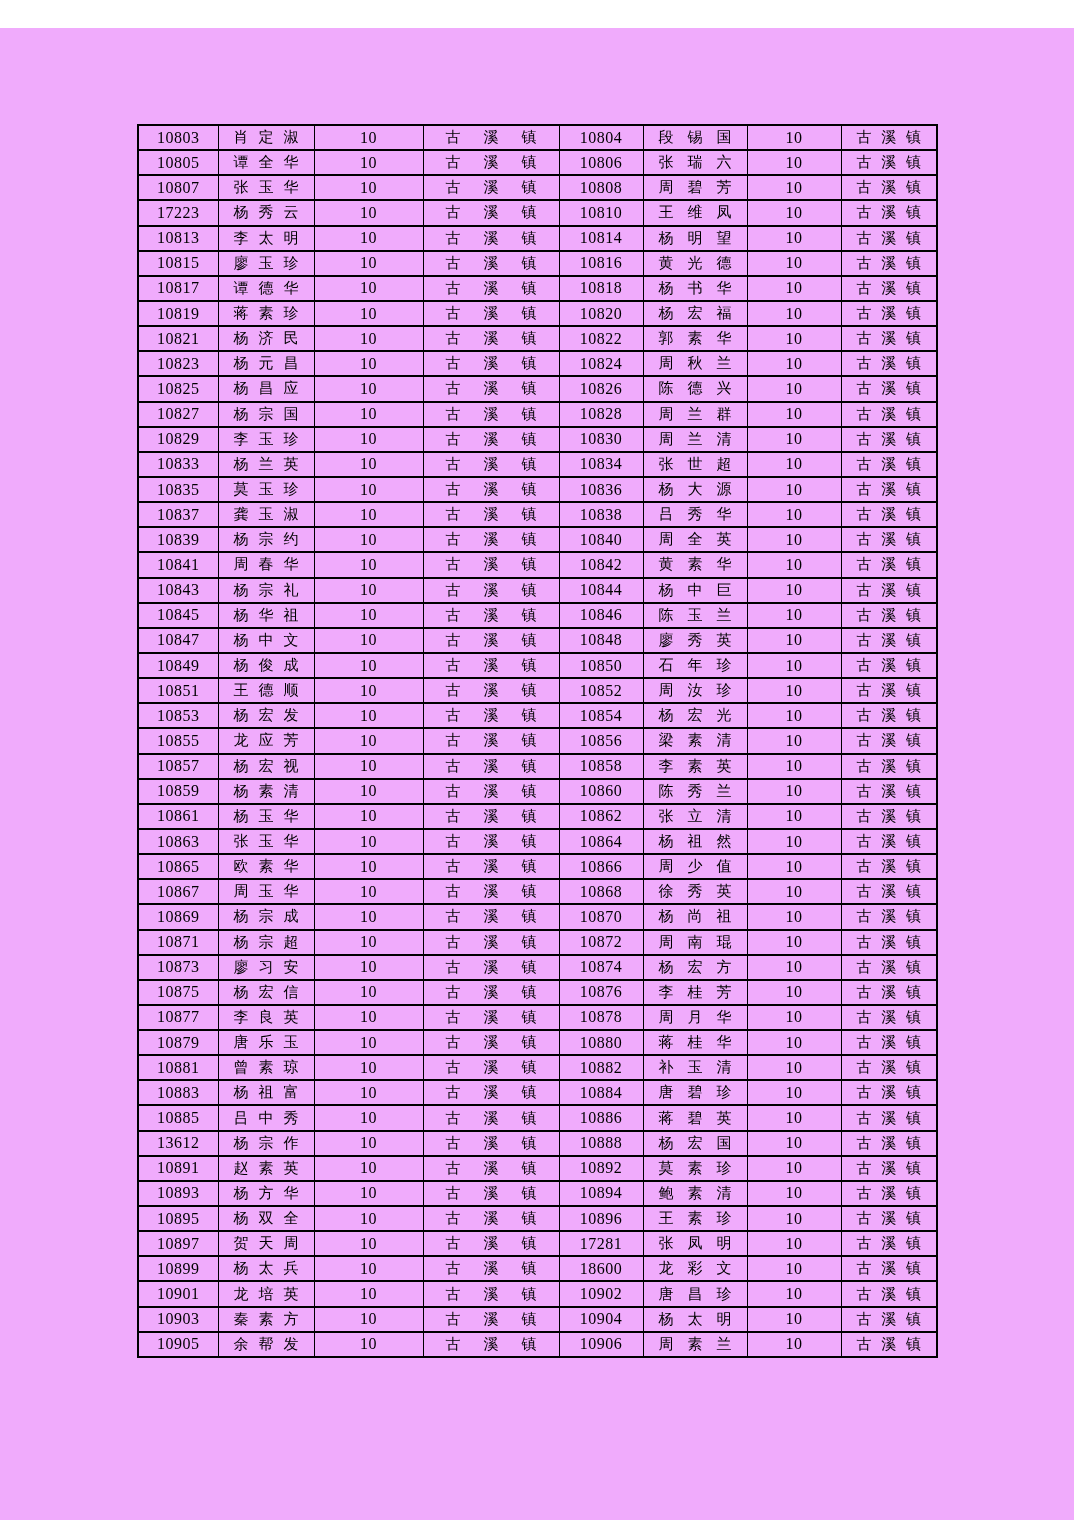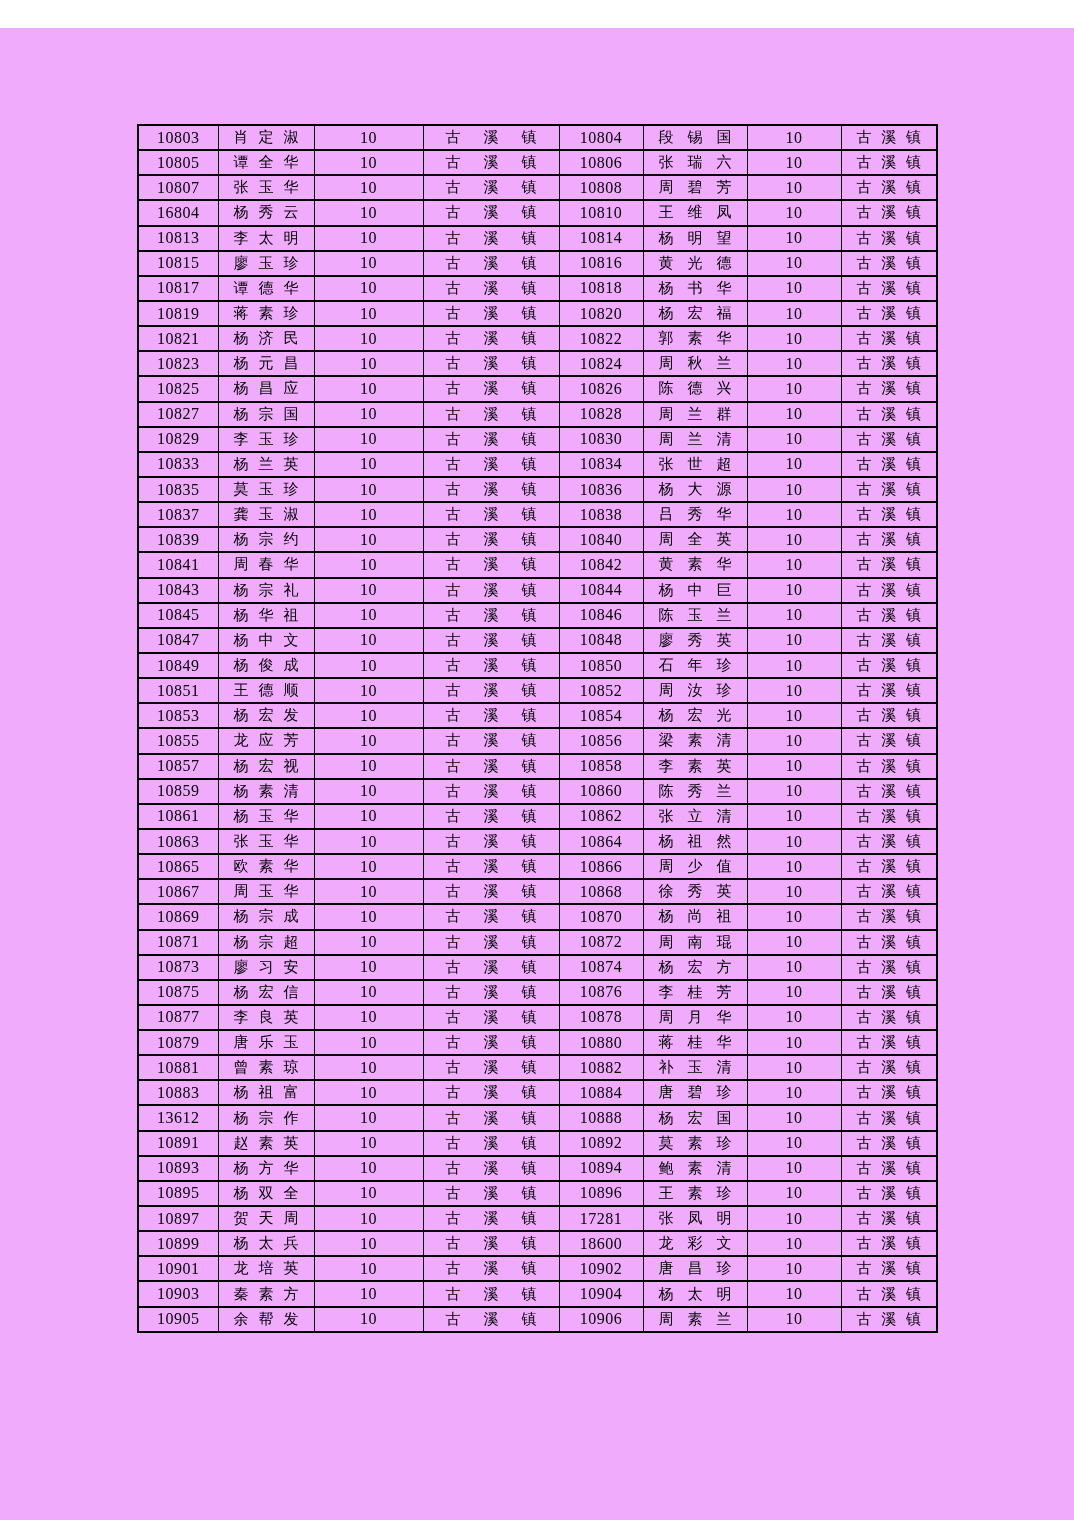--- a/index.html
+++ b/index.html
@@ -145,21 +145,21 @@
           </td>
           <td>
             <span class="num">10</span>
           </td>
           <td>
             <span class="cjk">古溪镇</span>
           </td>
         </tr>
         <tr>
           <td>
-            <span class="num">16804</span>
+            <span class="num">17223</span>
           </td>
           <td>
             <span class="cjk">杨秀云</span>
           </td>
           <td>
             <span class="num">10</span>
           </td>
           <td>
             <span class="cjk town-wide">古溪镇</span>
           </td>
@@ -1071,20 +1071,46 @@
             <span class="num">10</span>
           </td>
           <td>
             <span class="cjk town-wide">古溪镇</span>
           </td>
           <td>
             <span class="num">10884</span>
           </td>
           <td>
             <span class="cjk">唐碧珍</span>
+          </td>
+          <td>
+            <span class="num">10</span>
+          </td>
+          <td>
+            <span class="cjk">古溪镇</span>
+          </td>
+        </tr>
+        <tr>
+          <td>
+            <span class="num">10885</span>
+          </td>
+          <td>
+            <span class="cjk">吕中秀</span>
+          </td>
+          <td>
+            <span class="num">10</span>
+          </td>
+          <td>
+            <span class="cjk town-wide">古溪镇</span>
+          </td>
+          <td>
+            <span class="num">10886</span>
+          </td>
+          <td>
+            <span class="cjk">蒋碧英</span>
           </td>
           <td>
             <span class="num">10</span>
           </td>
           <td>
             <span class="cjk">古溪镇</span>
           </td>
         </tr>
         <tr>
           <td>

